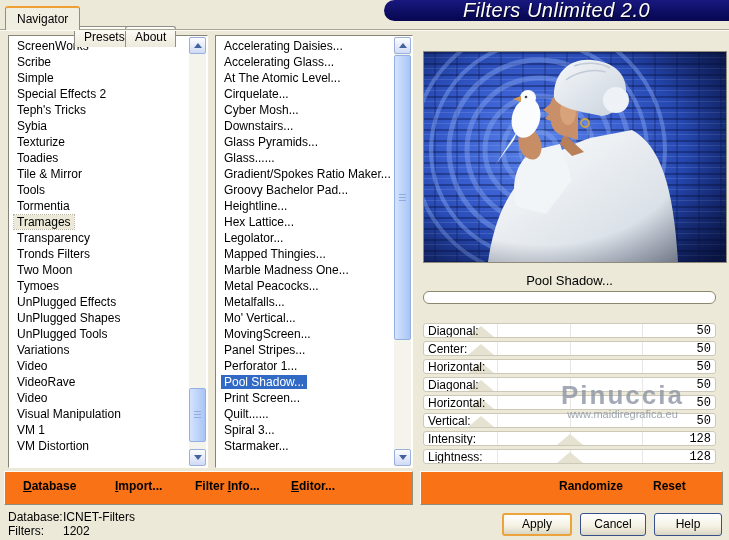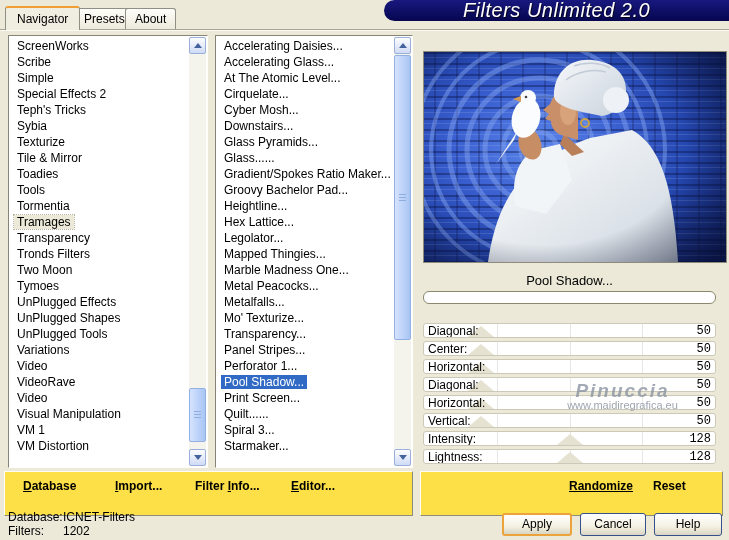--- a/index.html
+++ b/index.html
@@ -9,21 +9,21 @@
     font-family:"Liberation Sans",sans-serif;font-size:12px;color:#000;overflow:hidden;}
 
   
   .titlebar{position:absolute;top:0;right:0;width:345px;height:21px;
     background:linear-gradient(#18187f,#060650);border-radius:11px 0 0 11px;
     display:flex;align-items:center;justify-content:center;}
   .titlebar .t{color:#fff;font-weight:normal;font-style:italic;font-size:20px;
     letter-spacing:.5px;text-shadow:1px 1px 0 rgba(0,0,0,.65);}
 
   
-  .tab{position:absolute;top:8px;height:21px;line-height:20px;padding:0 9px;
+  .tab{position:absolute;top:26px;height:21px;line-height:20px;padding:0 9px;
     background:linear-gradient(#fefdf9,#eceadb);border:1px solid #8f8f86;border-bottom:none;
     border-radius:3px 3px 0 0;z-index:1;cursor:default;}
   .tab.active{top:6px;height:24px;line-height:22px;z-index:3;background:#f0eee1;
     border-top:2px solid #ef9f34;padding:0 11px;}
   .tab-nav{left:5px;}.tab-presets{left:74px;}.tab-about{left:125px;}
   .page-edge{position:absolute;left:0;top:29px;width:729px;height:2px;
     background:linear-gradient(#a8a496 0 1px,#fbfaf2 1px 2px);z-index:2;}
 
   
   .listbox{position:absolute;top:35px;height:433px;background:#fff;
@@ -66,33 +66,33 @@
     border:1px solid #cdc9b8;border-radius:3px;overflow:hidden;cursor:default;}
   .stick{position:absolute;top:0;width:1px;height:100%;background:rgba(110,105,85,.16);}
   .sthumb{position:absolute;bottom:0;width:0;height:0;border-left:13px solid transparent;
     border-right:13px solid transparent;border-bottom:11px solid #e6e2d1;transform:translateX(-50%);}
   .slab{position:absolute;left:4px;top:0;line-height:14px;}
   .sval{position:absolute;right:4px;top:0;line-height:14px;font-family:Liberation Mono, monospace;}
 
   
   .watermark{position:absolute;left:520px;top:380px;width:205px;text-align:center;
     color:#8d95a3;pointer-events:none;z-index:5;}
-  .wm1{font-size:19px;font-weight:bold;letter-spacing:2px;opacity:.8;font-style:italic;}
+  .wm1{font-size:26px;font-weight:bold;letter-spacing:2px;opacity:.8;}
   .wm2{font-size:11px;opacity:.85;margin-top:-3px;}
 
   
-  .band{position:absolute;top:471px;height:45px;background:#fde047;border:1px solid;
+  .band{position:absolute;top:471px;height:34px;background:#f97316;border:1px solid;
     border-color:#fdfcf5 #8f8c7c #8f8c7c #fdfcf5;}
   .band.left{left:4px;width:409px;}
   .band.right{left:420px;width:303px;}
   .menu-item{position:absolute;top:0;height:28px;line-height:28px;font-weight:bold;cursor:default;white-space:nowrap;}
   .menu-item:nth-child(1){left:18px;}.menu-item:nth-child(2){left:110px;}
   .menu-item:nth-child(3){left:190px;}.menu-item:nth-child(4){left:286px;}
   .menu-item u{text-decoration:underline;}
-  .rand-btn{position:absolute;left:148px;top:0;height:28px;line-height:28px;font-weight:bold;cursor:default;text-decoration:underline;}
+  .rand-btn{position:absolute;left:138px;top:0;height:28px;line-height:28px;font-weight:bold;cursor:default;}
   .reset-btn{position:absolute;left:232px;top:0;height:28px;line-height:28px;font-weight:bold;cursor:default;}
 
   
   .status{position:absolute;left:8px;top:510px;line-height:14px;}
   .status .row{display:flex;}
   .status .lbl{width:55px;}
   .btn{position:absolute;top:513px;height:23px;border:1px solid #36508c;border-radius:3px;
     background:linear-gradient(#ffffff,#f4f1e2 60%,#d9d5c4);text-align:center;line-height:20px;cursor:default;}
   .btn.apply{left:502px;width:70px;border:2px solid #eca33c;line-height:18px;}
   .btn.cancel{left:580px;width:66px;}
@@ -114,22 +114,22 @@
 
   <div class="listbox categories">
     <div class="items">
         <div class="li"><span>ScreenWorks</span></div>
         <div class="li"><span>Scribe</span></div>
         <div class="li"><span>Simple</span></div>
         <div class="li"><span>Special Effects 2</span></div>
         <div class="li"><span>Teph's Tricks</span></div>
         <div class="li"><span>Sybia</span></div>
         <div class="li"><span>Texturize</span></div>
+        <div class="li"><span>Toadies</span></div>
         <div class="li"><span>Tile &amp; Mirror</span></div>
-        <div class="li"><span>Toadies</span></div>
         <div class="li"><span>Tools</span></div>
         <div class="li"><span>Tormentia</span></div>
         <div class="li sel-inactive"><span>Tramages</span></div>
         <div class="li"><span>Transparency</span></div>
         <div class="li"><span>Tronds Filters</span></div>
         <div class="li"><span>Two Moon</span></div>
         <div class="li"><span>Tymoes</span></div>
         <div class="li"><span>UnPlugged Effects</span></div>
         <div class="li"><span>UnPlugged Shapes</span></div>
         <div class="li"><span>UnPlugged Tools</span></div>
@@ -164,22 +164,22 @@
         <div class="li"><span>Glass......</span></div>
         <div class="li"><span>Gradient/Spokes Ratio Maker...</span></div>
         <div class="li"><span>Groovy Bachelor Pad...</span></div>
         <div class="li"><span>Heightline...</span></div>
         <div class="li"><span>Hex Lattice...</span></div>
         <div class="li"><span>Legolator...</span></div>
         <div class="li"><span>Mapped Thingies...</span></div>
         <div class="li"><span>Marble Madness One...</span></div>
         <div class="li"><span>Metal Peacocks...</span></div>
         <div class="li"><span>Metalfalls...</span></div>
-        <div class="li"><span>Mo' Texturize...</span></div>
-        <div class="li"><span>Transparency...</span></div>
+        <div class="li"><span>Mo' Vertical...</span></div>
+        <div class="li"><span>MovingScreen...</span></div>
         <div class="li"><span>Panel Stripes...</span></div>
         <div class="li"><span>Perforator 1...</span></div>
         <div class="li sel-active"><span>Pool Shadow...</span></div>
         <div class="li"><span>Print Screen...</span></div>
         <div class="li"><span>Quilt......</span></div>
         <div class="li"><span>Spiral 3...</span></div>
         <div class="li"><span>Starmaker...</span></div>
       </div>
     <div class="sb">
       <div class="sb-btn up">

